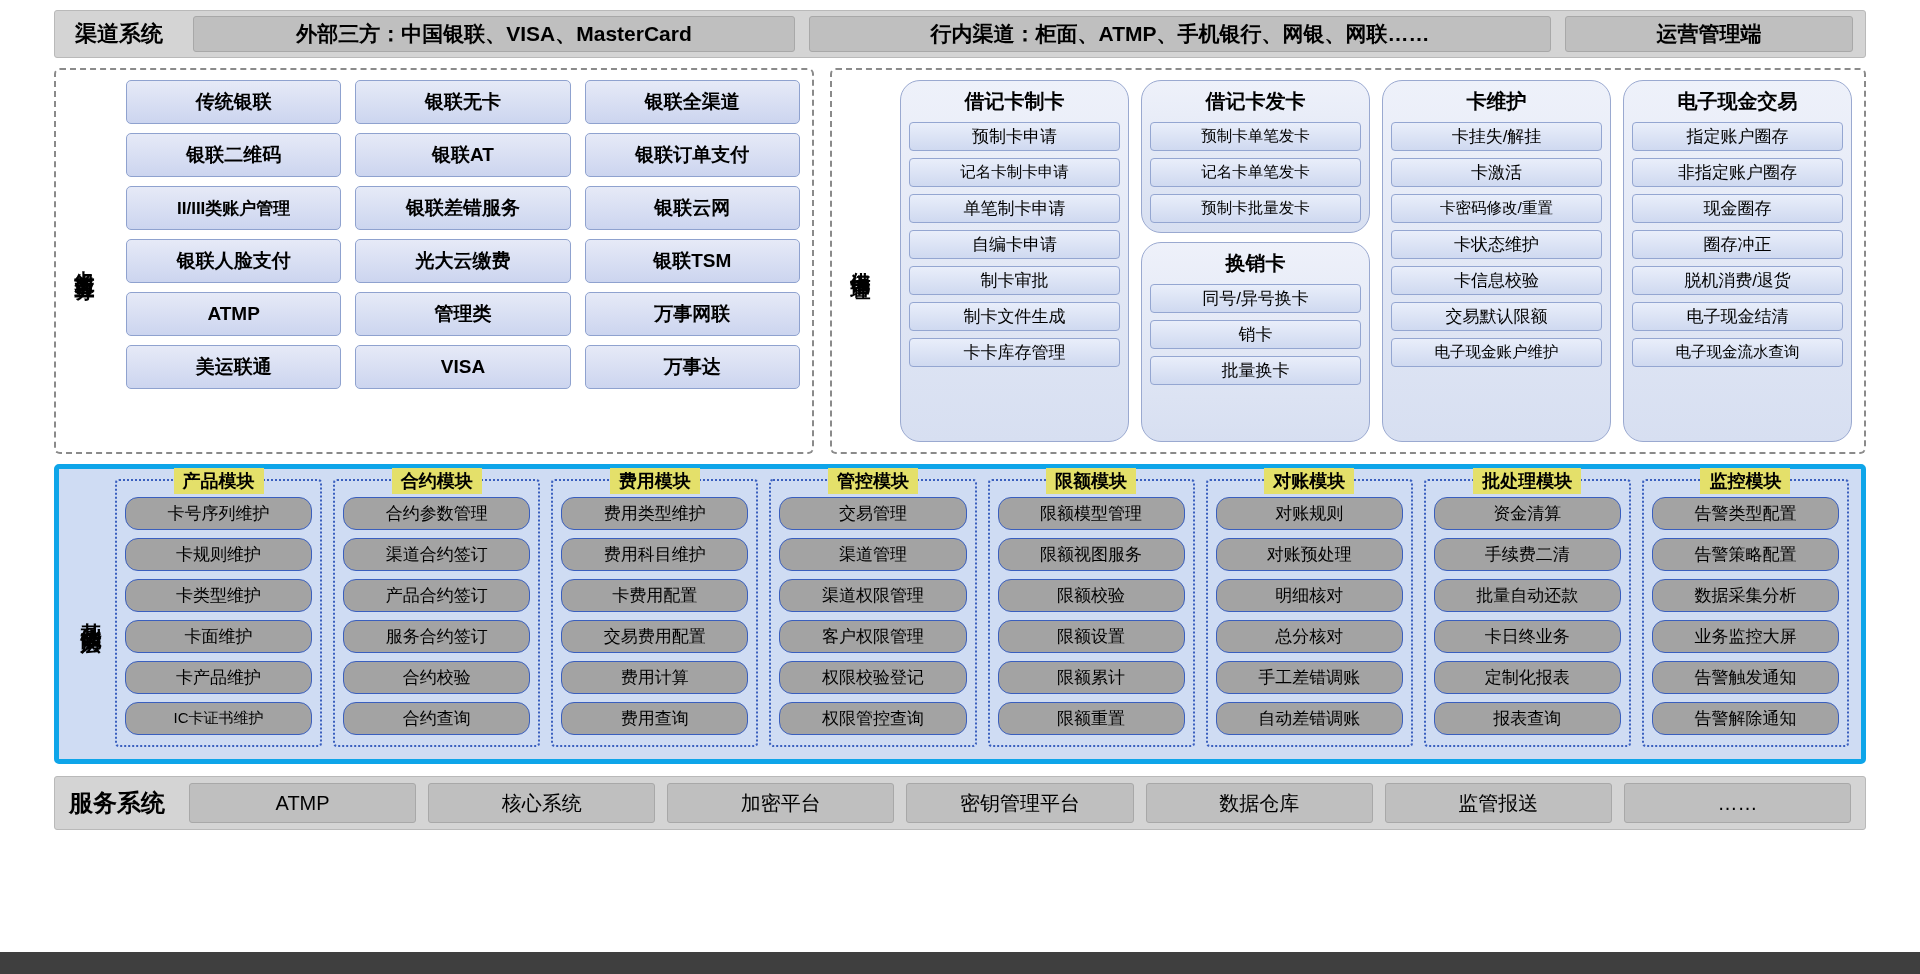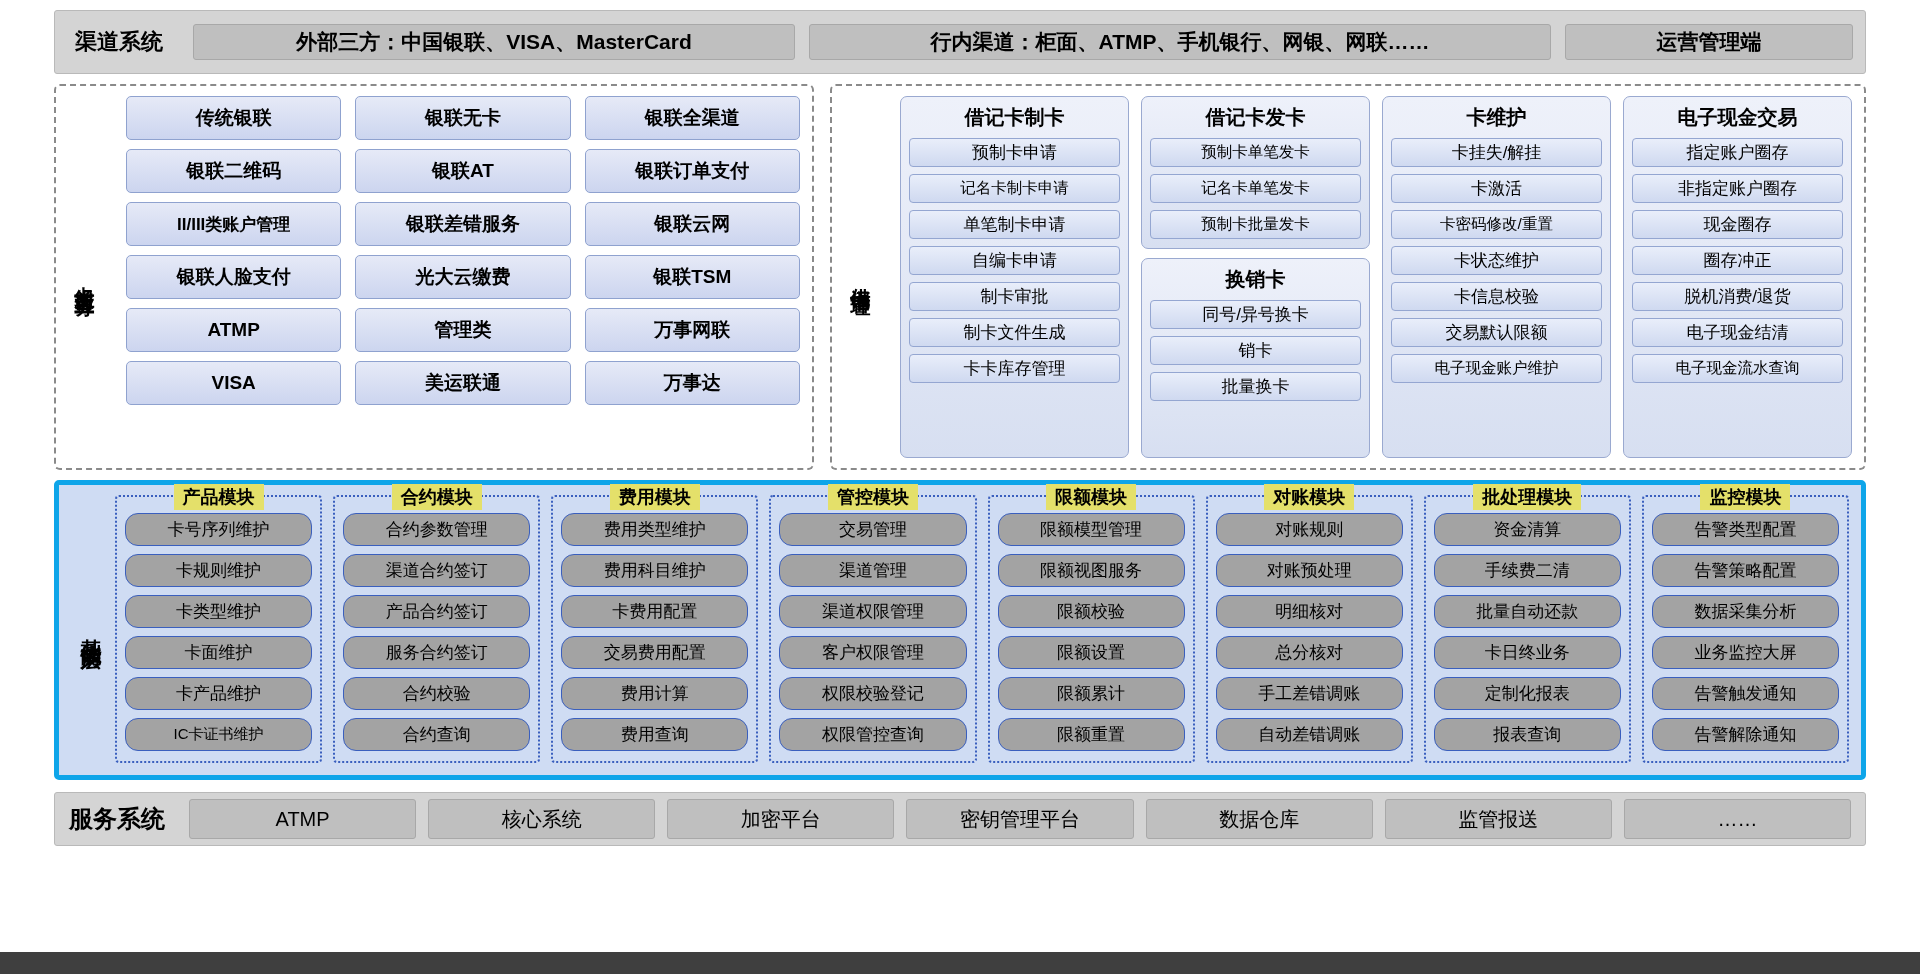--- a/index.html
+++ b/index.html
@@ -17,21 +17,21 @@
   }
 
   
   .channel-bar{
     display:flex;align-items:center;
     background:#d4d4d4;
     border:1px solid #b9b9b9;
     border-radius:3px;
     padding:8px 12px;
     gap:14px;
-    height:64px;
+    height:48px;
     box-sizing:border-box;
   }
   .channel-title{
     font-size:22px;font-weight:bold;color:#000;
     padding:0 16px 0 8px;white-space:nowrap;
   }
   .channel-box{
     background:#bfbfbf;
     border:1px solid #a8a8a8;
     border-radius:3px;
@@ -88,21 +88,21 @@
 
   
   .right-panel{flex:1;height:386px;}
   .groups{
     flex:1;display:flex;gap:12px;padding-left:6px;
   }
   .group-col{flex:1;display:flex;flex-direction:column;gap:9px;}
   .group{
     background:linear-gradient(180deg,#eef1fa 0%,#d7dff1 100%);
     border:1px solid #9aa9d0;
-    border-radius:7px;
+    border-radius:20px;
     padding:7px 8px 9px 8px;
     display:flex;flex-direction:column;
     box-sizing:border-box;
   }
   .group-title{
     font-size:20px;font-weight:bold;color:#000;
     text-align:center;
     margin-bottom:7px;
     white-space:nowrap;
   }
@@ -223,22 +223,22 @@
         <div class="cell">银联订单支付</div>
         <div class="cell small">II/III类账户管理</div>
         <div class="cell">银联差错服务</div>
         <div class="cell">银联云网</div>
         <div class="cell">银联人脸支付</div>
         <div class="cell">光大云缴费</div>
         <div class="cell">银联TSM</div>
         <div class="cell">ATMP</div>
         <div class="cell">管理类</div>
         <div class="cell">万事网联</div>
+        <div class="cell">美运联通</div>
         <div class="cell">VISA</div>
-        <div class="cell">美运联通</div>
         <div class="cell">万事达</div>
       </div>
     </div>
 
     <div class="panel right-panel">
       <div class="panel-label">借记卡管理</div>
       <div class="groups">
 
         <div class="group-col">
           <div class="group" style="flex:1">

